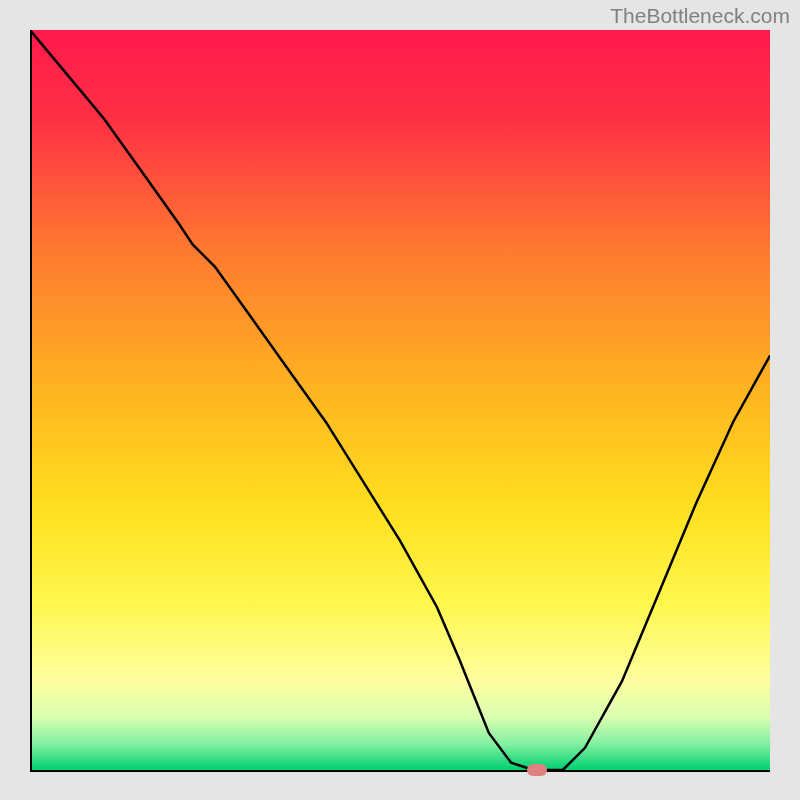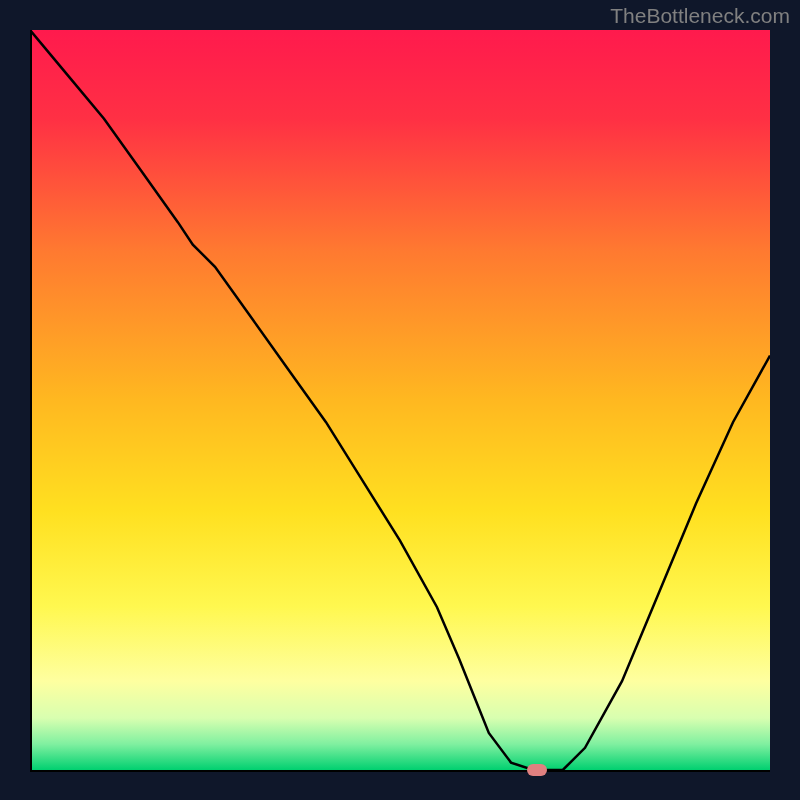--- a/index.html
+++ b/index.html
@@ -1,17 +1,17 @@
 <!DOCTYPE html>
 <html><head>
 <meta charset="utf-8">
 <style>
   * { margin: 0; padding: 0; box-sizing: border-box; }
   body { width: 800px; height: 800px; overflow: hidden; font-family: Arial, sans-serif; }
-  .chart-container { width: 800px; height: 800px; position: relative; background: #0f172a; }
+  .chart-container { width: 800px; height: 800px; position: relative; background: #e5e5e5; }
   .watermark { position: absolute; top: 4px; right: 10px; color: #808080; font-size: 21px; font-weight: normal; z-index: 10; }
   .plot-area { position: absolute; left: 30px; top: 30px; width: 740px; height: 740px; }
   .gradient-bg { position: absolute; left: 0; top: 0; width: 100%; height: 100%; }
   .curve-svg { position: absolute; left: 0; top: 0; width: 100%; height: 100%; }
   .axis-left { position: absolute; left: 30px; top: 30px; width: 0; height: 740px; border-left: 2px solid #000; }
   .axis-bottom { position: absolute; left: 30px; top: 770px; width: 740px; height: 0; border-top: 2px solid #000; }
   .marker { position: absolute; width: 20px; height: 12px; background: #e08080; border-radius: 6px; z-index: 5; }
 </style>
 </head>
 <body>

